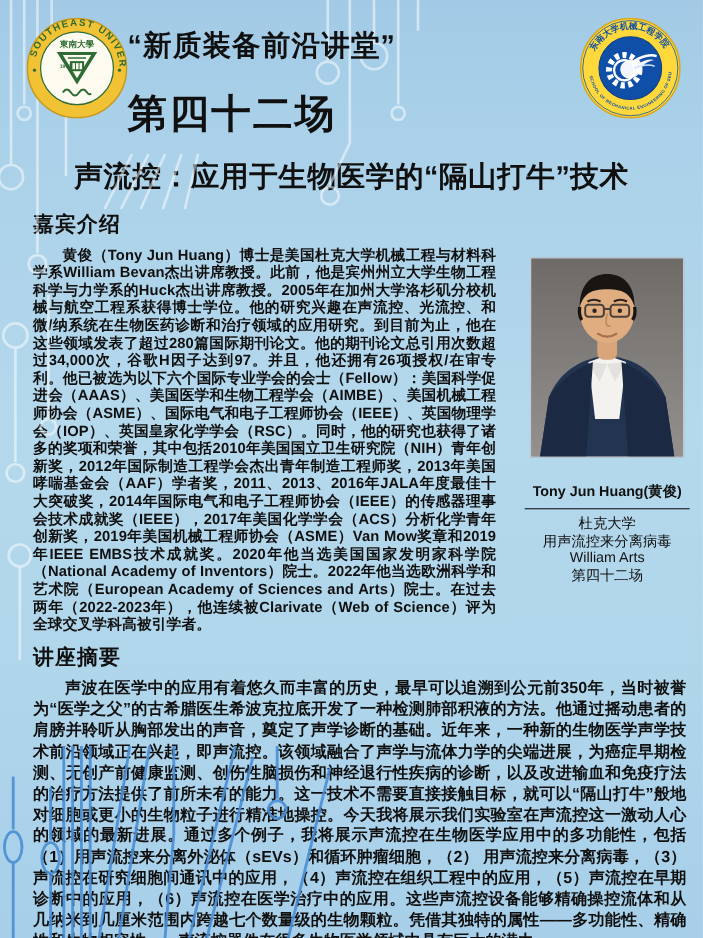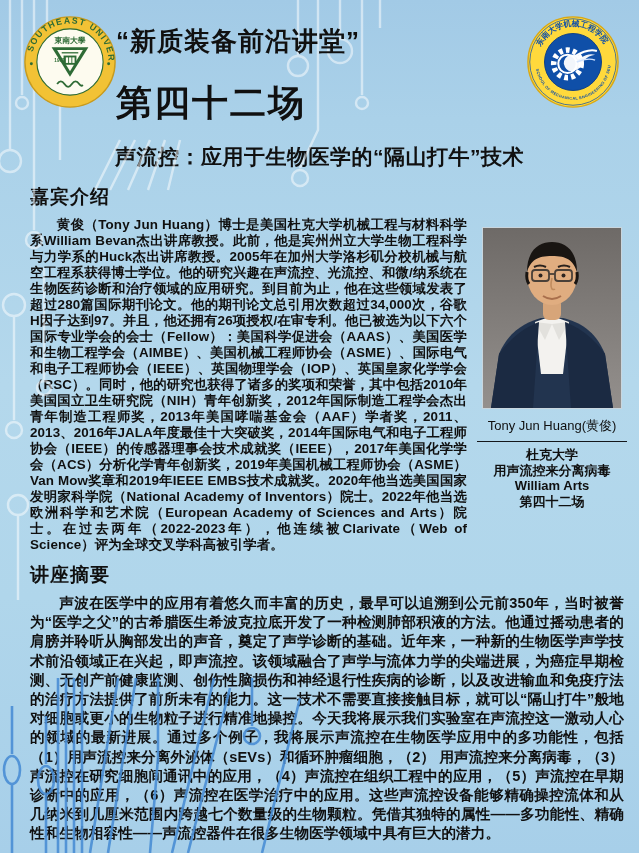--- a/index.html
+++ b/index.html
@@ -15,38 +15,38 @@
   .decor { position:absolute; pointer-events:none; }
   #decor-top-left { top:0; left:0; }
   #decor-bottom-left { bottom:0; left:0; }
 
   
   .header { position:relative; display:flex; align-items:flex-start; padding:16px 20px 0 24px; }
   .seal { flex:0 0 auto; }
   .titles { flex:1; padding-top:8px; }
   .title-line1 { font-size:26px; font-weight:bold; letter-spacing:1px; }
   .title-line2 { font-size:36px; font-weight:bold; margin-top:20px; letter-spacing:2px; }
-  .lecture-title { text-align:center; font-size:21px; font-weight:bold; margin-top:15px; letter-spacing:0.5px; }
+  .lecture-title { text-align:center; font-size:26px; font-weight:bold; margin-top:15px; letter-spacing:0.5px; }
 
   
   .section-heading { font-size:19px; font-weight:bold; margin-left:30px; letter-spacing:1px; }
   #guest-heading { margin-top:13px; }
   #abstract-heading { margin-top:9px; }
 
-  .guest-body { display:flex; gap:10px; margin:7px 12px 0 30px; }
+  .guest-body { display:flex; gap:26px; margin:7px 12px 0 30px; }
   .bio {
     flex:1; font-size:13.4px; line-height:16px; font-weight:bold;
     text-align:justify; text-indent:2em; letter-spacing:0.1px;
   }
   .photo-col { flex:0 0 150px; display:flex; flex-direction:column; align-items:center; }
   .photo-frame { width:140px; height:182px; margin-top:10px; border:1px solid #c9d6de; background:#83868b; }
   .photo-frame svg { display:block; }
-  .caption-name { margin-top:8px; font-size:13px; font-weight:normal; white-space:nowrap; }
+  .caption-name { margin-top:22px; font-size:13px; font-weight:bold; white-space:nowrap; }
   .caption-rule { width:100%; border:none; border-top:1.6px solid #14171b; margin:6px 0 5px 0; }
-  .affil-line { font-size:13px; font-weight:bold; line-height:15.5px; text-align:center; }
+  .affil-line { font-size:13px; font-weight:normal; line-height:15.5px; text-align:center; }
 
   .abstract-text {
     margin:6px 15px 0 30px; font-size:14.6px; line-height:19.2px; font-weight:bold;
     text-align:justify; text-indent:2em; letter-spacing:0.1px;
   }
 </style>
 </head>
 <body>
 
 <svg id="decor-top-left" class="decor" width="400" height="610" viewBox="0 0 400 610">

